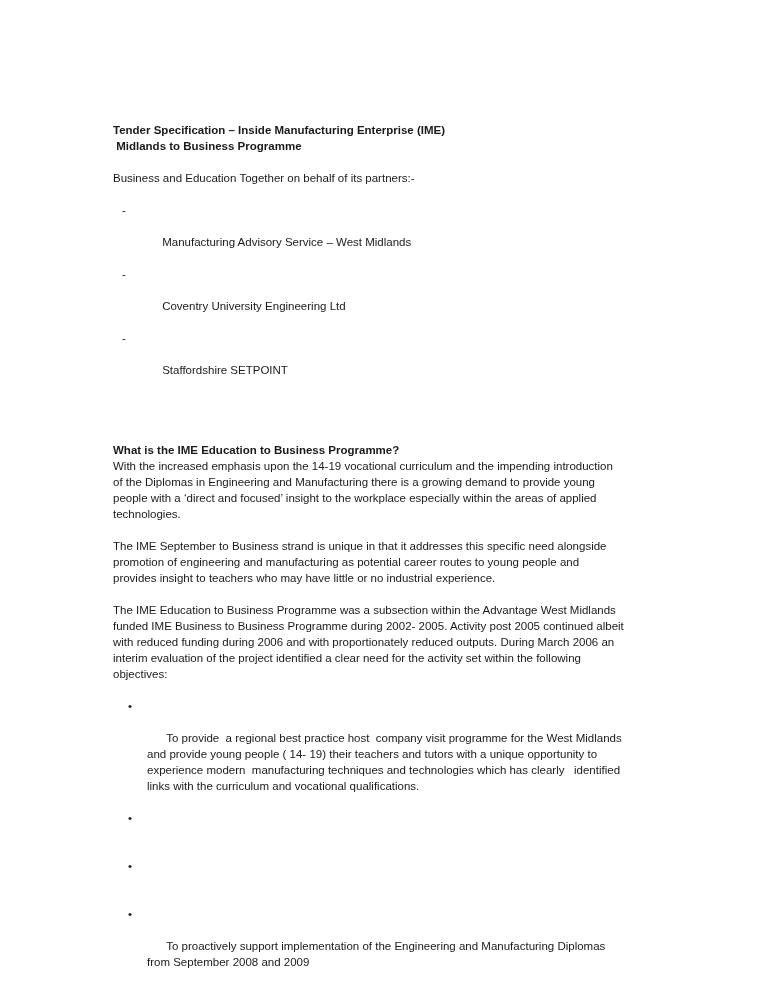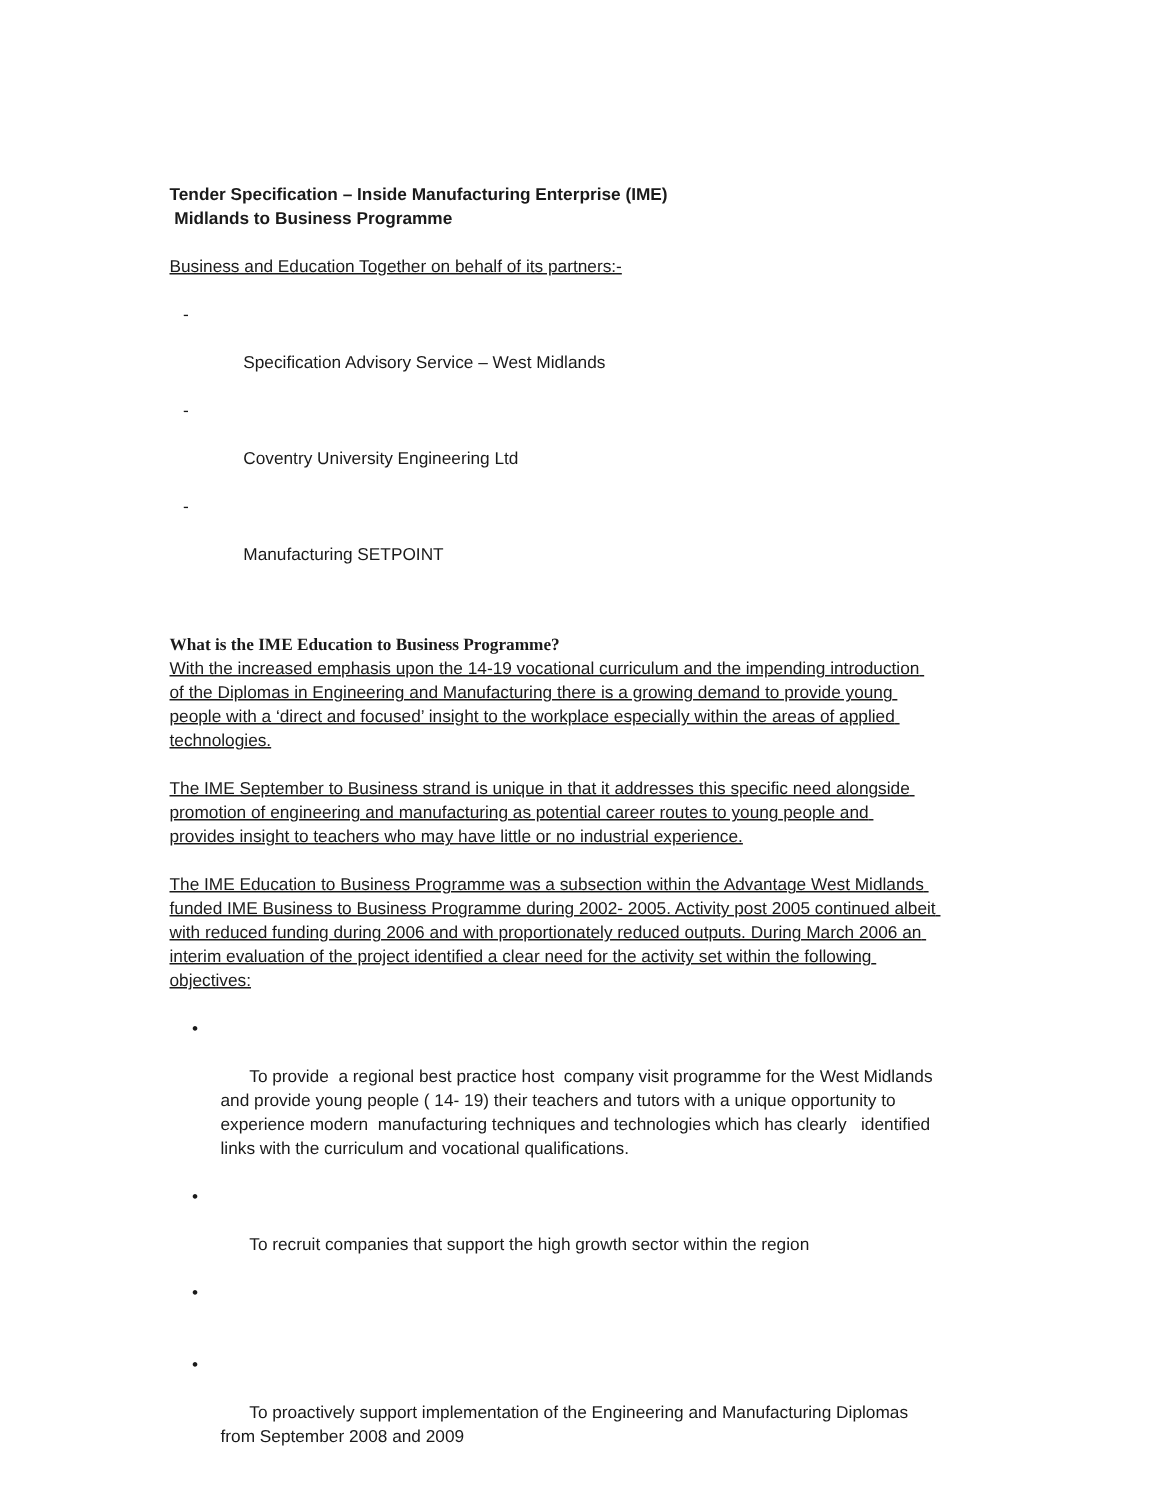--- a/index.html
+++ b/index.html
@@ -17,24 +17,23 @@
     font-family: "Liberation Sans", "DejaVu Sans", sans-serif;
     font-size: 11.5px;
     line-height: 16px;
     padding: 122px 116px 0 113px;
     overflow: hidden;
   }
   .doc-title div { white-space: pre-wrap; font-weight: 700; }
   p.block {
     margin: 16px 0 0 0;
     white-space: pre-wrap;
-    text-decoration: underline;
   }
   p.tight { margin-top: 0; }
-  .gap2 { margin-top: 28px; font-family: Liberation Serif, serif; }
+  .gap2 { margin-top: 48px; }
   .heading { font-weight: 700; white-space: pre-wrap; }
   .dash-list { margin-top: 16px; }
   .dash-item {
     position: relative;
     padding-left: 30px;
     white-space: pre-wrap;
   }
   .dash-item .marker {
     position: absolute;
     left: 9px;
@@ -60,49 +59,48 @@
   <div class="doc-title">
     <div>Tender Specification – Inside Manufacturing Enterprise (IME)</div>
     <div> Midlands to Business Programme</div>
   </div>
 
   <p class="block">Business and Education Together on behalf of its partners:-</p>
 
   <div class="dash-list">
     <div class="dash-item">
       <span class="marker">-</span>
-      <span>Specification Advisory Service – West Midlands</span>
+      <span>Manufacturing Advisory Service – West Midlands</span>
     </div>
     <div class="dash-item">
       <span class="marker">-</span>
       <span>Coventry University Engineering Ltd</span>
     </div>
     <div class="dash-item">
       <span class="marker">-</span>
-      <span>Manufacturing SETPOINT</span>
+      <span>Staffordshire SETPOINT</span>
     </div>
   </div>
 
 
   <div class="heading gap2">What is the IME Education to Business Programme?</div>
 
   <p class="block tight">With the increased emphasis upon the 14-19 vocational curriculum and the impending introduction of the Diplomas in Engineering and Manufacturing there is a growing demand to provide young people with a ‘direct and focused’ insight to the workplace especially within the areas of applied technologies.</p>
 
   <p class="block">The IME September to Business strand is unique in that it addresses this specific need alongside promotion of engineering and manufacturing as potential career routes to young people and provides insight to teachers who may have little or no industrial experience.</p>
 
   <p class="block">The IME Education to Business Programme was a subsection within the Advantage West Midlands funded IME Business to Business Programme during 2002- 2005. Activity post 2005 continued albeit with reduced funding during 2006 and with proportionately reduced outputs. During March 2006 an interim evaluation of the project identified a clear need for the activity set within the following objectives:</p>
 
   <div class="bullet-list">
     <div class="bullet-item">
       <span class="marker">•</span>
       <span>To provide  a regional best practice host  company visit programme for the West Midlands and provide young people ( 14- 19) their teachers and tutors with a unique opportunity to experience modern  manufacturing techniques and technologies which has clearly   identified links with the curriculum and vocational qualifications.</span>
     </div>
     <div class="bullet-item">
       <span class="marker">•</span>
-      <span>To recruit companies that support the high growth sector within the region</span>
     </div>
     <div class="bullet-item">
       <span class="marker">•</span>
     </div>
     <div class="bullet-item">
       <span class="marker">•</span>
       <span>To proactively support implementation of the Engineering and Manufacturing Diplomas from September 2008 and 2009</span>
     </div>
   </div>
 

